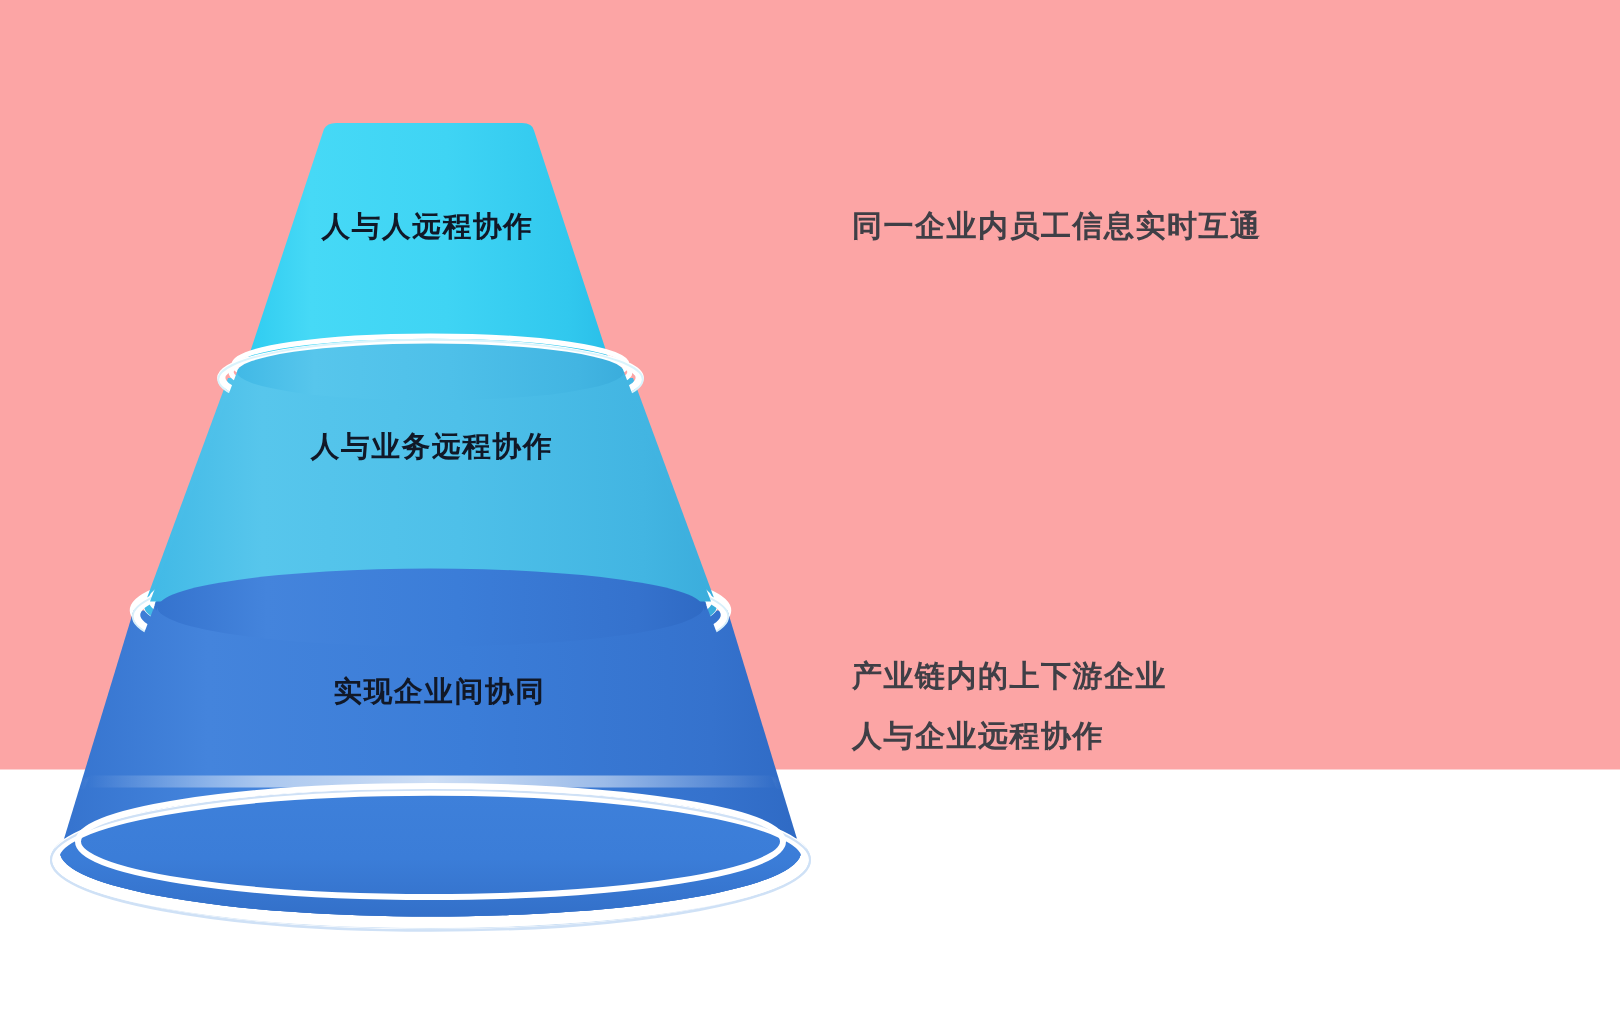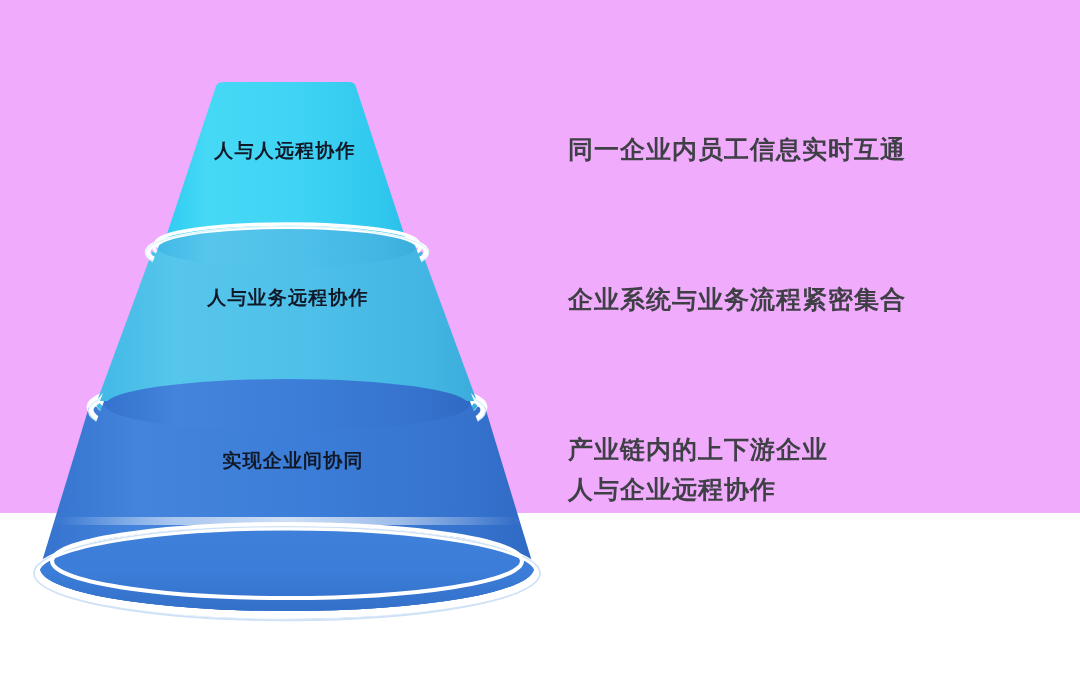--- a/index.html
+++ b/index.html
@@ -11,21 +11,21 @@
   body {
     width: 1080px;
     height: 687px;
     overflow: hidden;
     font-family: "DejaVu Sans", "Liberation Sans", sans-serif;
   }
   #stage {
     position: relative;
     width: 1080px;
     height: 513px;
-    background: #f0abfc;
+    background: #fca5a5;
   }
   #cone-svg {
     position: absolute;
     left: 0;
     top: 0;
     width: 1080px;
     height: 687px;
   }
   .cone-label {
     position: absolute;
@@ -38,21 +38,21 @@
     font-family: "DejaVu Sans", "Liberation Sans", sans-serif;
   }
   #label-tier-1 { left: 205px; top: 138px; width: 160px; }
   #label-tier-2 { left: 188px; top: 285px; width: 200px; }
   #label-tier-3 { left: 190px; top: 448px; width: 206px; }
 
   .desc-block {
     position: absolute;
     color: #3f3f46;
     font-weight: 700;
-    font-size: 25px;
+    font-size: 20px;
     line-height: 40px;
     letter-spacing: 1px;
     white-space: nowrap;
     font-family: "DejaVu Sans", "Liberation Sans", sans-serif;
   }
   #desc-block-1 { left: 568px; top: 130px; }
   #desc-block-2 { left: 568px; top: 280px; }
   #desc-block-3 { left: 568px; top: 430px; }
   .desc-line { display: block; }
 </style>
@@ -225,21 +225,20 @@
 
   <div class="cone-label" id="label-tier-1">人与人远程协作</div>
   <div class="cone-label" id="label-tier-2">人与业务远程协作</div>
   <div class="cone-label" id="label-tier-3">实现企业间协同</div>
 
   <div class="desc-block" id="desc-block-1">
     <span class="desc-line">同一企业内员工信息实时互通</span>
   </div>
 
   <div class="desc-block" id="desc-block-2">
-    <span class="desc-line">企业系统与业务流程紧密集合</span>
   </div>
 
   <div class="desc-block" id="desc-block-3">
     <span class="desc-line">产业链内的上下游企业</span>
     <span class="desc-line">人与企业远程协作</span>
   </div>
 
 </div>
 
 </body></html>

